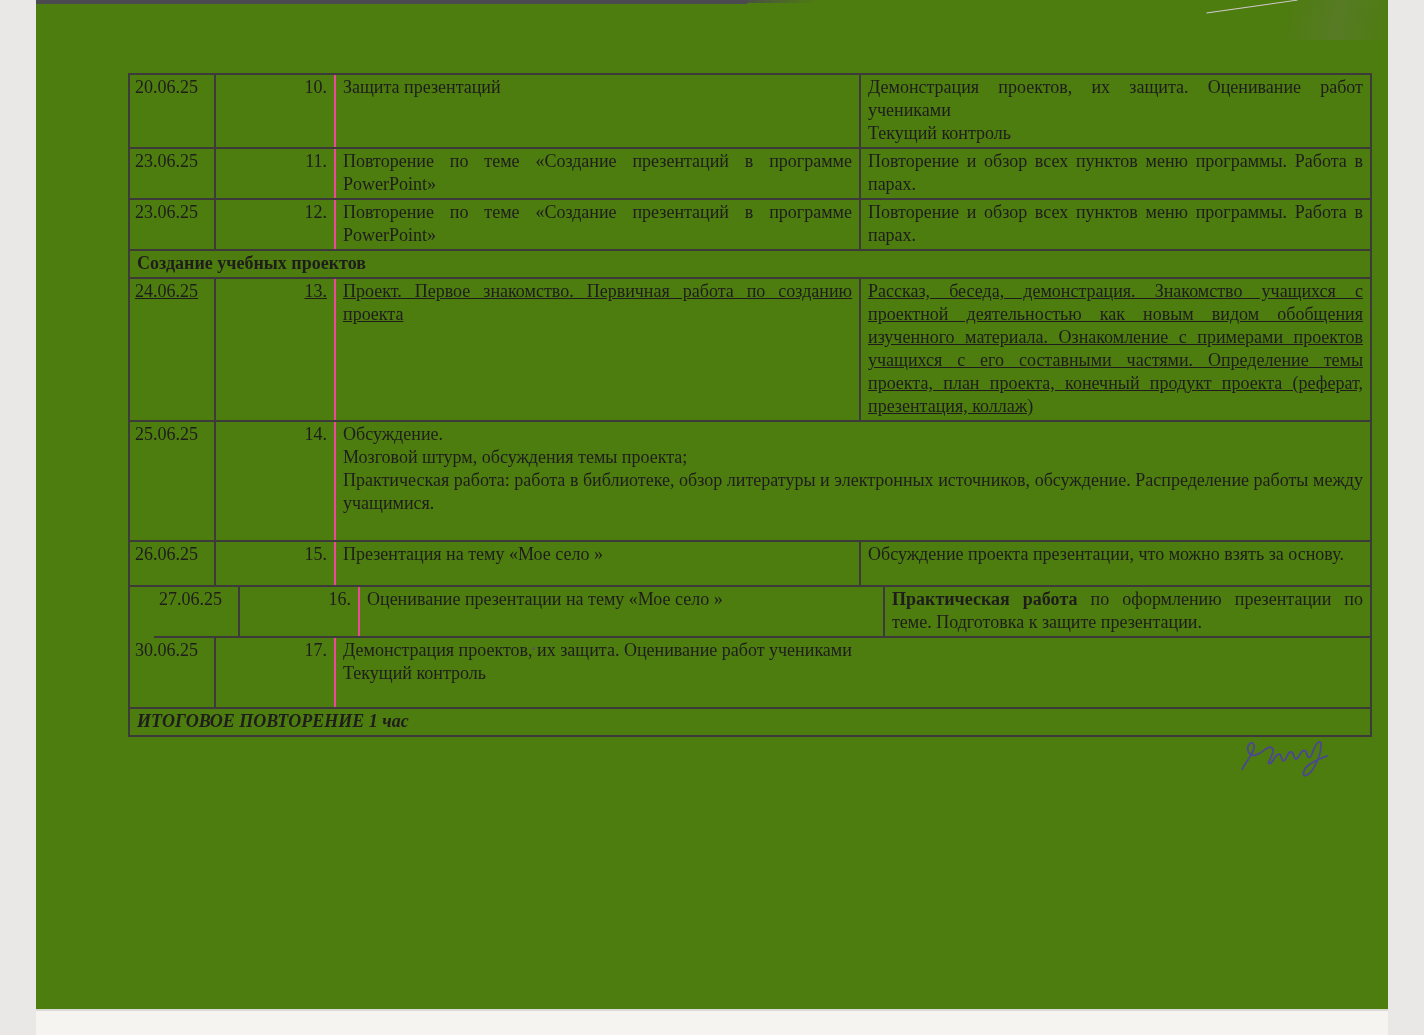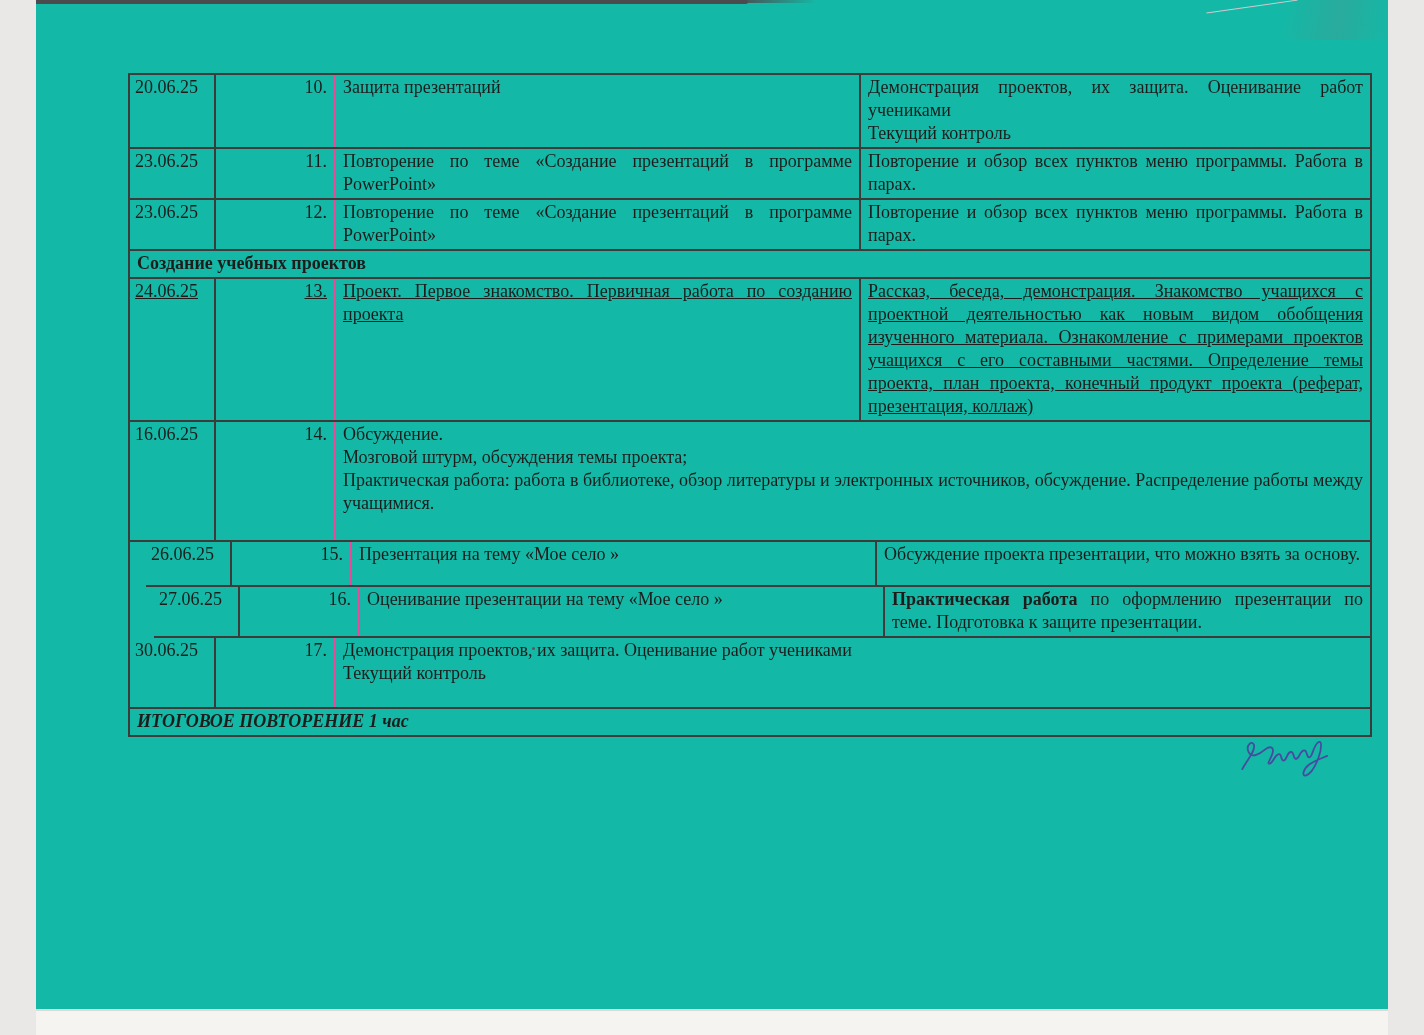--- a/index.html
+++ b/index.html
@@ -1,19 +1,19 @@
 <!DOCTYPE html>
 <html><head>
 <meta charset="utf-8">
 <title>Scanned lesson plan</title>
 <style>
   html,body{margin:0;padding:0;background:#e9e8e6;}
   .page{
     position:relative;width:1352px;height:1035px;margin:0 auto;
-    background:#14b8a6;overflow:hidden;
+    background:#4d7c0f;overflow:hidden;
     font-family:"Liberation Serif","DejaVu Serif",serif;
     color:#1e1d1c;
   }
   
   .top-band{position:absolute;left:0;top:0;width:712px;height:4px;background:#4b4a4e;border-radius:0 2px 2px 0;}
   .top-band-fade{position:absolute;left:700px;top:0;width:80px;height:3px;background:linear-gradient(90deg,#4b4a4e,rgba(75,74,78,0));}
   .corner-shadow{position:absolute;right:0;top:0;width:160px;height:40px;
     background:linear-gradient(100deg,rgba(0,0,0,0) 35%,rgba(125,118,122,0.20) 68%,rgba(125,118,122,0.04) 95%);}
   .fold-line{position:absolute;left:1170px;top:6px;width:92px;height:1px;background:#d3c9cf;transform:rotate(-8deg);}
   .bottom-edge{position:absolute;left:0;top:1009px;width:1424px;height:2px;background:#dcdad7;}
@@ -79,28 +79,28 @@
     </div>
 
     <div class="row" style="min-height:138px;text-decoration:underline;">
       <div class="cell c-date">24.06.25</div>
       <div class="cell c-num">13.</div>
       <div class="cell c-topic">Проект. Первое знакомство. Первичная работа по созданию проекта</div>
       <div class="cell c-act">Рассказ, беседа, демонстрация. Знакомство учащихся с проектной деятельностью как новым видом обобщения изученного материала. Ознакомление с примерами проектов учащихся с его составными частями. Определение темы проекта, план проекта, конечный продукт проекта (реферат, презентация, коллаж)</div>
     </div>
 
     <div class="row" style="min-height:120px;">
-      <div class="cell c-date">16.06.25</div>
+      <div class="cell c-date">25.06.25</div>
       <div class="cell c-num">14.</div>
       <div class="cell c-act">Обсуждение.
 Мозговой штурм, обсуждения темы проекта;
 Практическая работа: работа в библиотеке, обзор литературы и электронных источников, обсуждение. Распределение работы между учащимися.</div>
     </div>
 
-    <div class="row" style="min-height:45px;margin-left:16px;">
+    <div class="row" style="min-height:45px;">
       <div class="cell c-date">26.06.25</div>
       <div class="cell c-num">15.</div>
       <div class="cell c-topic">Презентация на тему «Мое село »</div>
       <div class="cell c-act">Обсуждение проекта презентации, что можно взять за основу.</div>
     </div>
 
     <div class="row" style="min-height:46px;margin-left:24px;">
       <div class="cell c-date">27.06.25</div>
       <div class="cell c-num">16.</div>
       <div class="cell c-topic">Оценивание презентации на тему «Мое село »</div>

